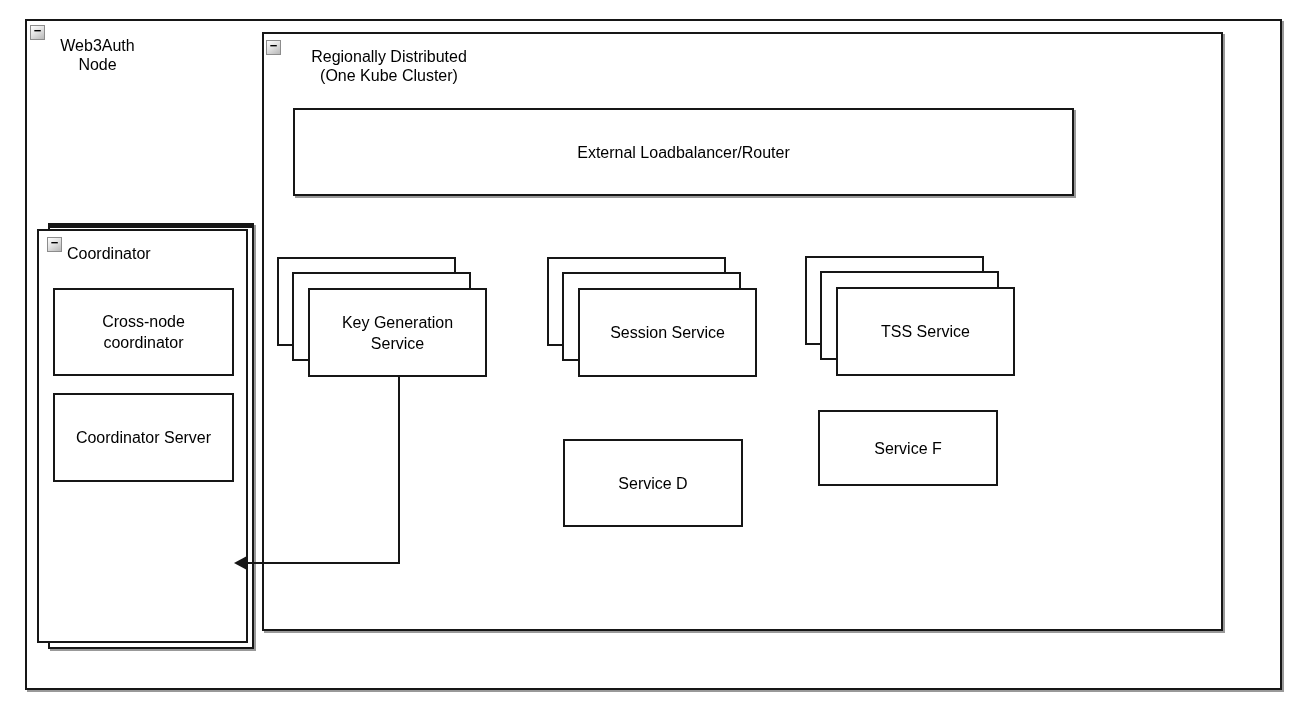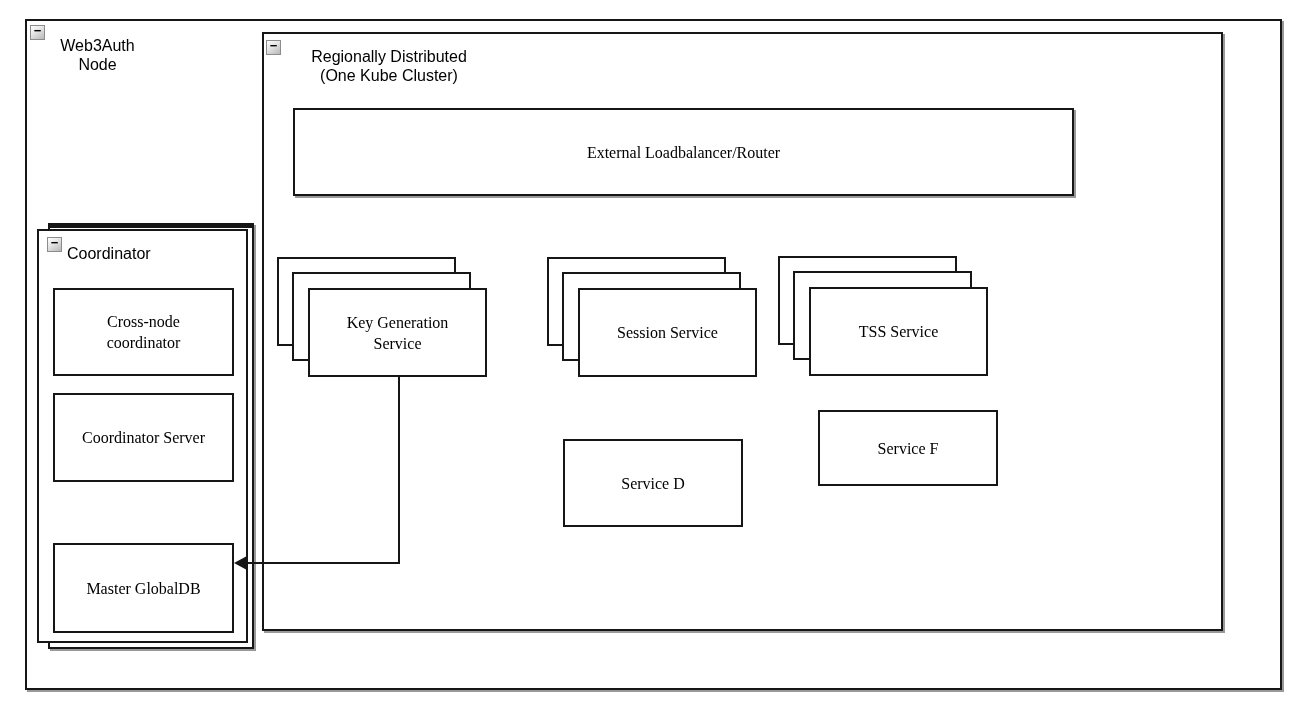--- a/index.html
+++ b/index.html
@@ -5,21 +5,21 @@
   html,body{margin:0;padding:0;background:#ffffff;}
   .stage{
     position:relative;width:1302px;height:708px;background:#ffffff;overflow:hidden;
     font-family:"Liberation Sans","DejaVu Sans",sans-serif;color:#000;
   }
   .rect{position:absolute;box-sizing:border-box;background:#ffffff;border:2px solid #161616;}
   .shadowed{box-shadow:2px 2px 0 rgba(70,70,70,0.55);}
   .shape{
     position:absolute;box-sizing:border-box;background:#ffffff;border:2px solid #161616;
     display:flex;flex-direction:column;align-items:center;justify-content:center;
-    text-align:center;font-size:16px;line-height:21px;font-family:Liberation Serif, serif;
+    text-align:center;font-size:16px;line-height:21px;
   }
   .container-label{position:absolute;font-size:16px;line-height:19px;text-align:center;white-space:nowrap;}
   .container-label.left{text-align:left;}
   .collapse{
     position:absolute;width:15px;height:15px;box-sizing:border-box;
     border:1px solid #8c8c8c;
     background:linear-gradient(145deg,#fefefe 0%,#e3e3e3 45%,#b7b7b7 100%);
     display:flex;justify-content:center;align-items:flex-start;
     font-size:13px;font-weight:bold;line-height:10px;color:#000;
     cursor:pointer;
@@ -73,21 +73,21 @@
       </div>
 
       <div class="stack" style="left:283px;top:223px;">
         <div class="shape layer back"></div>
         <div class="shape layer mid"></div>
         <div class="shape layer front">
           <div>Session Service</div>
         </div>
       </div>
 
-      <div class="stack" style="left:514px;top:222px;">
+      <div class="stack" style="left:541px;top:222px;">
         <div class="shape layer back"></div>
         <div class="shape layer mid"></div>
         <div class="shape layer front">
           <div>TSS Service</div>
         </div>
       </div>
 
       <div class="shape" style="left:299px;top:377px;width:180px;height:88px;margin-top:28px;">
         <div>Service D</div>
       </div>
@@ -108,22 +108,19 @@
 
     <div class="shape" style="left:14px;top:57px;width:181px;height:88px;">
       <div>Cross-node</div>
       <div>coordinator</div>
     </div>
 
     <div class="shape" style="left:14px;top:162px;width:181px;height:89px;align-items:center;">
       <div>Coordinator Server</div>
     </div>
 
-    <div class="shape" style="left:14px;top:312px;width:181px;height:90px;">
-      <div>Master GlobalDB</div>
-    </div>
   </div>
 
   <div class="edge-seg" style="left:398px;top:377px;width:2px;height:187px;"></div>
   <div class="edge-seg" style="left:246px;top:562px;width:154px;height:2px;"></div>
   <div class="arrowhead" style="left:234px;top:556px;"></div>
 
 </div>
 
 </body></html>

